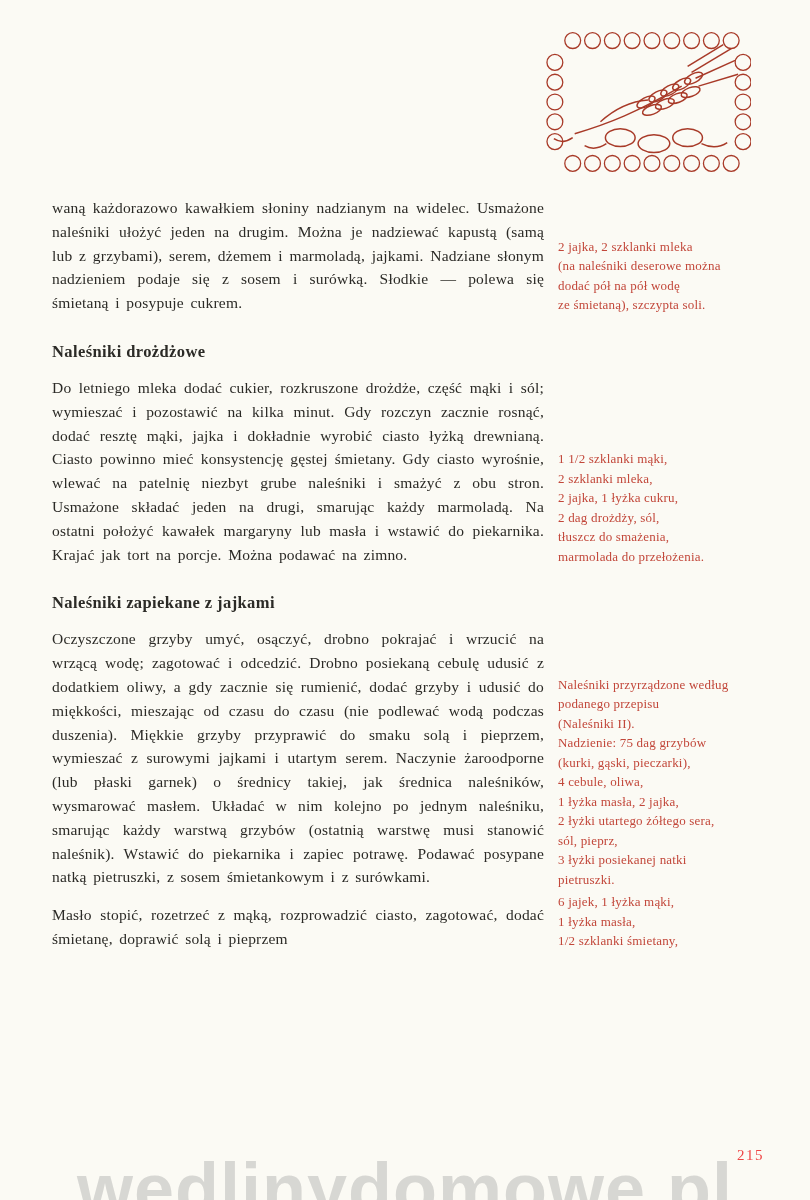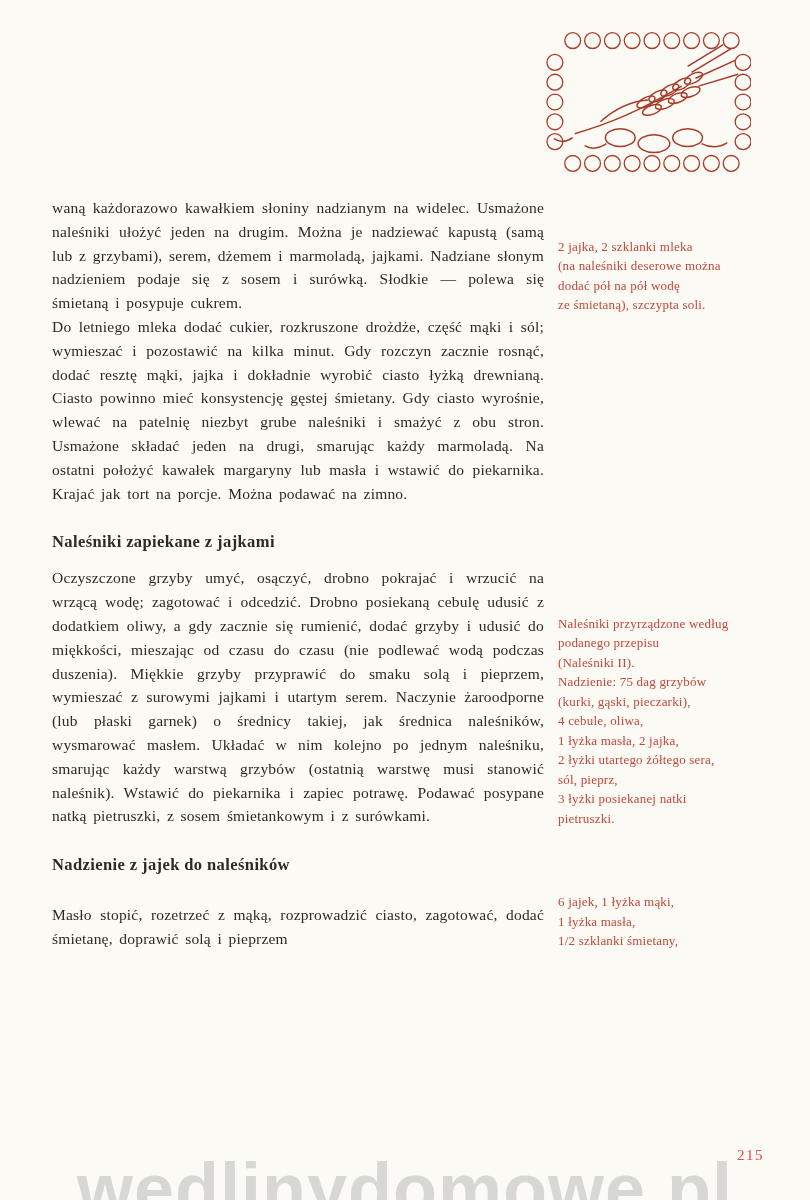--- a/index.html
+++ b/index.html
@@ -149,41 +149,47 @@
     <div class="top-spacer"></div>
 
     <div class="row">
       <p class="para main-col">waną każdorazowo kawałkiem słoniny nadzianym na widelec. Usmażone naleśniki ułożyć jeden na drugim. Można je nadziewać kapustą (samą lub z grzybami), serem, dżemem i marmoladą, jajkami. Nadziane słonym nadzieniem podaje się z sosem i surówką. Słodkie — polewa się śmietaną i posypuje cukrem.</p>
       <div class="aside-col ingredients">2 jajka, 2 szklanki mleka
 (na naleśniki deserowe można
 dodać pół na pół wodę
 ze śmietaną), szczypta soli.</div>
     </div>
 
+    <h3 class="heading">Naleśniki drożdżowe</h3>
     <div class="row">
       <p class="para main-col">Do letniego mleka dodać cukier, rozkruszone drożdże, część mąki i sól; wymieszać i pozostawić na kilka minut. Gdy rozczyn zacznie rosnąć, dodać resztę mąki, jajka i dokładnie wyrobić ciasto łyżką drewnianą. Ciasto powinno mieć konsystencję gęstej śmietany. Gdy ciasto wyrośnie, wlewać na patelnię niezbyt grube naleśniki i smażyć z obu stron. Usmażone składać jeden na drugi, smarując każdy marmoladą. Na ostatni położyć kawałek margaryny lub masła i wstawić do piekarnika. Krajać jak tort na porcje. Można podawać na zimno.</p>
+      <div class="aside-col ingredients">1 1/2 szklanki mąki,
+2 szklanki mleka,
+2 jajka, 1 łyżka cukru,
+2 dag drożdży, sól,
+tłuszcz do smażenia,
+marmolada do przełożenia.</div>
     </div>
 
     <h3 class="heading">Naleśniki zapiekane z jajkami</h3>
     <div class="row">
       <p class="para main-col">Oczyszczone grzyby umyć, osączyć, drobno pokrajać i wrzucić na wrzącą wodę; zagotować i odcedzić. Drobno posiekaną cebulę udusić z dodatkiem oliwy, a gdy zacznie się rumienić, dodać grzyby i udusić do miękkości, mieszając od czasu do czasu (nie podlewać wodą podczas duszenia). Miękkie grzyby przyprawić do smaku solą i pieprzem, wymieszać z surowymi jajkami i utartym serem. Naczynie żaroodporne (lub płaski garnek) o średnicy takiej, jak średnica naleśników, wysmarować masłem. Układać w nim kolejno po jednym naleśniku, smarując każdy warstwą grzybów (ostatnią warstwę musi stanowić naleśnik). Wstawić do piekarnika i zapiec potrawę. Podawać posypane natką pietruszki, z sosem śmietankowym i z surówkami.</p>
       <div class="aside-col ingredients">Naleśniki przyrządzone według
 podanego przepisu
 (Naleśniki II).
 Nadzienie: 75 dag grzybów
 (kurki, gąski, pieczarki),
 4 cebule, oliwa,
 1 łyżka masła, 2 jajka,
 2 łyżki utartego żółtego sera,
 sól, pieprz,
 3 łyżki posiekanej natki
 pietruszki.</div>
     </div>
 
-    <h3 class="heading">Nadzienie z jajek do naleśników</h3>
     <div class="row">
       <p class="para main-col">Masło stopić, rozetrzeć z mąką, rozprowadzić ciasto, zagotować, dodać śmietanę, doprawić solą i pieprzem</p>
       <div class="aside-col ingredients">6 jajek, 1 łyżka mąki,
 1 łyżka masła,
 1/2 szklanki śmietany,</div>
     </div>
   </div>
 
   <div class="watermark">wedlinydomowe.pl</div>
   <div class="page-number">215</div>

